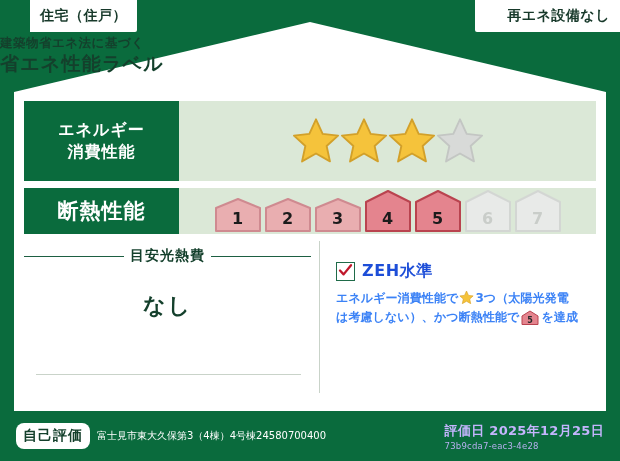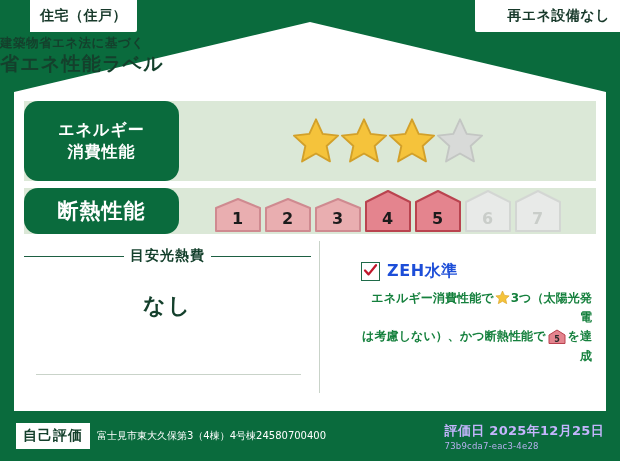--- a/index.html
+++ b/index.html
@@ -76,21 +76,20 @@
     color:#ffffff;
     font-size:16px;
     font-weight:bold;
     letter-spacing:1px;
     display:flex;
     flex-direction:column;
     align-items:center;
     justify-content:center;
     line-height:1.35;
     text-align:center;
-    border-radius:14px;
   }
   .perf-label span{display:block;}
   .perf-value{
     flex:1 1 auto;
     display:flex;
     align-items:center;
     justify-content:center;
   }
   .row-energy .perf-value{height:80px;}
   .row-insul .perf-label{font-size:21px;}
@@ -124,21 +123,20 @@
     color:#1b1b1b;
     pointer-events:none;
   }
   .pent.off .num{color:#c9cdc9;}
 
   
   .bottom-split{
     display:flex;
     margin-top:3px;
     height:152px;
-    gap:25px;
   }
   .cost-col{
     flex:0 0 296px;
     position:relative;
     border-right:1px solid #c9d3c9;
     padding-right:8px;
     box-sizing:border-box;
   }
   .cost-head{
     display:flex;align-items:center;gap:6px;
@@ -173,25 +171,24 @@
     position:relative;
     flex:0 0 auto;
   }
   .zeh-check svg{position:absolute;left:1px;top:0px;}
   .zeh-title{
     font-size:16px;font-weight:bold;color:#1d4ed8;letter-spacing:0.6px;
   }
   .zeh-desc{
     margin-top:7px;
     font-size:12px;
-    color:#15803d;
+    color:#3b82f6;
     font-weight:bold;
     line-height:1.6;
     letter-spacing:0.1px;
-    text-align:right;
   }
   .inline-star{vertical-align:-3px;margin:0 1px;}
   .inline-pent{vertical-align:-4px;margin:0 2px;}
 
   
   .footer{
     position:absolute;
     left:0;right:0;bottom:0;height:50px;
     z-index:4;
     display:flex;
@@ -200,20 +197,21 @@
     box-sizing:border-box;
   }
   .self-badge{
     background:#ffffff;
     color:#14402c;
     font-size:14px;
     font-weight:bold;
     letter-spacing:1px;
     padding:4px 7px;
     flex:0 0 auto;
+    border-radius:8px;
   }
   .addr{
     color:#ffffff;
     font-size:10px;
     margin-left:7px;
     flex:1 1 auto;
     white-space:nowrap;
     overflow:hidden;
   }
   .eval-wrap{

